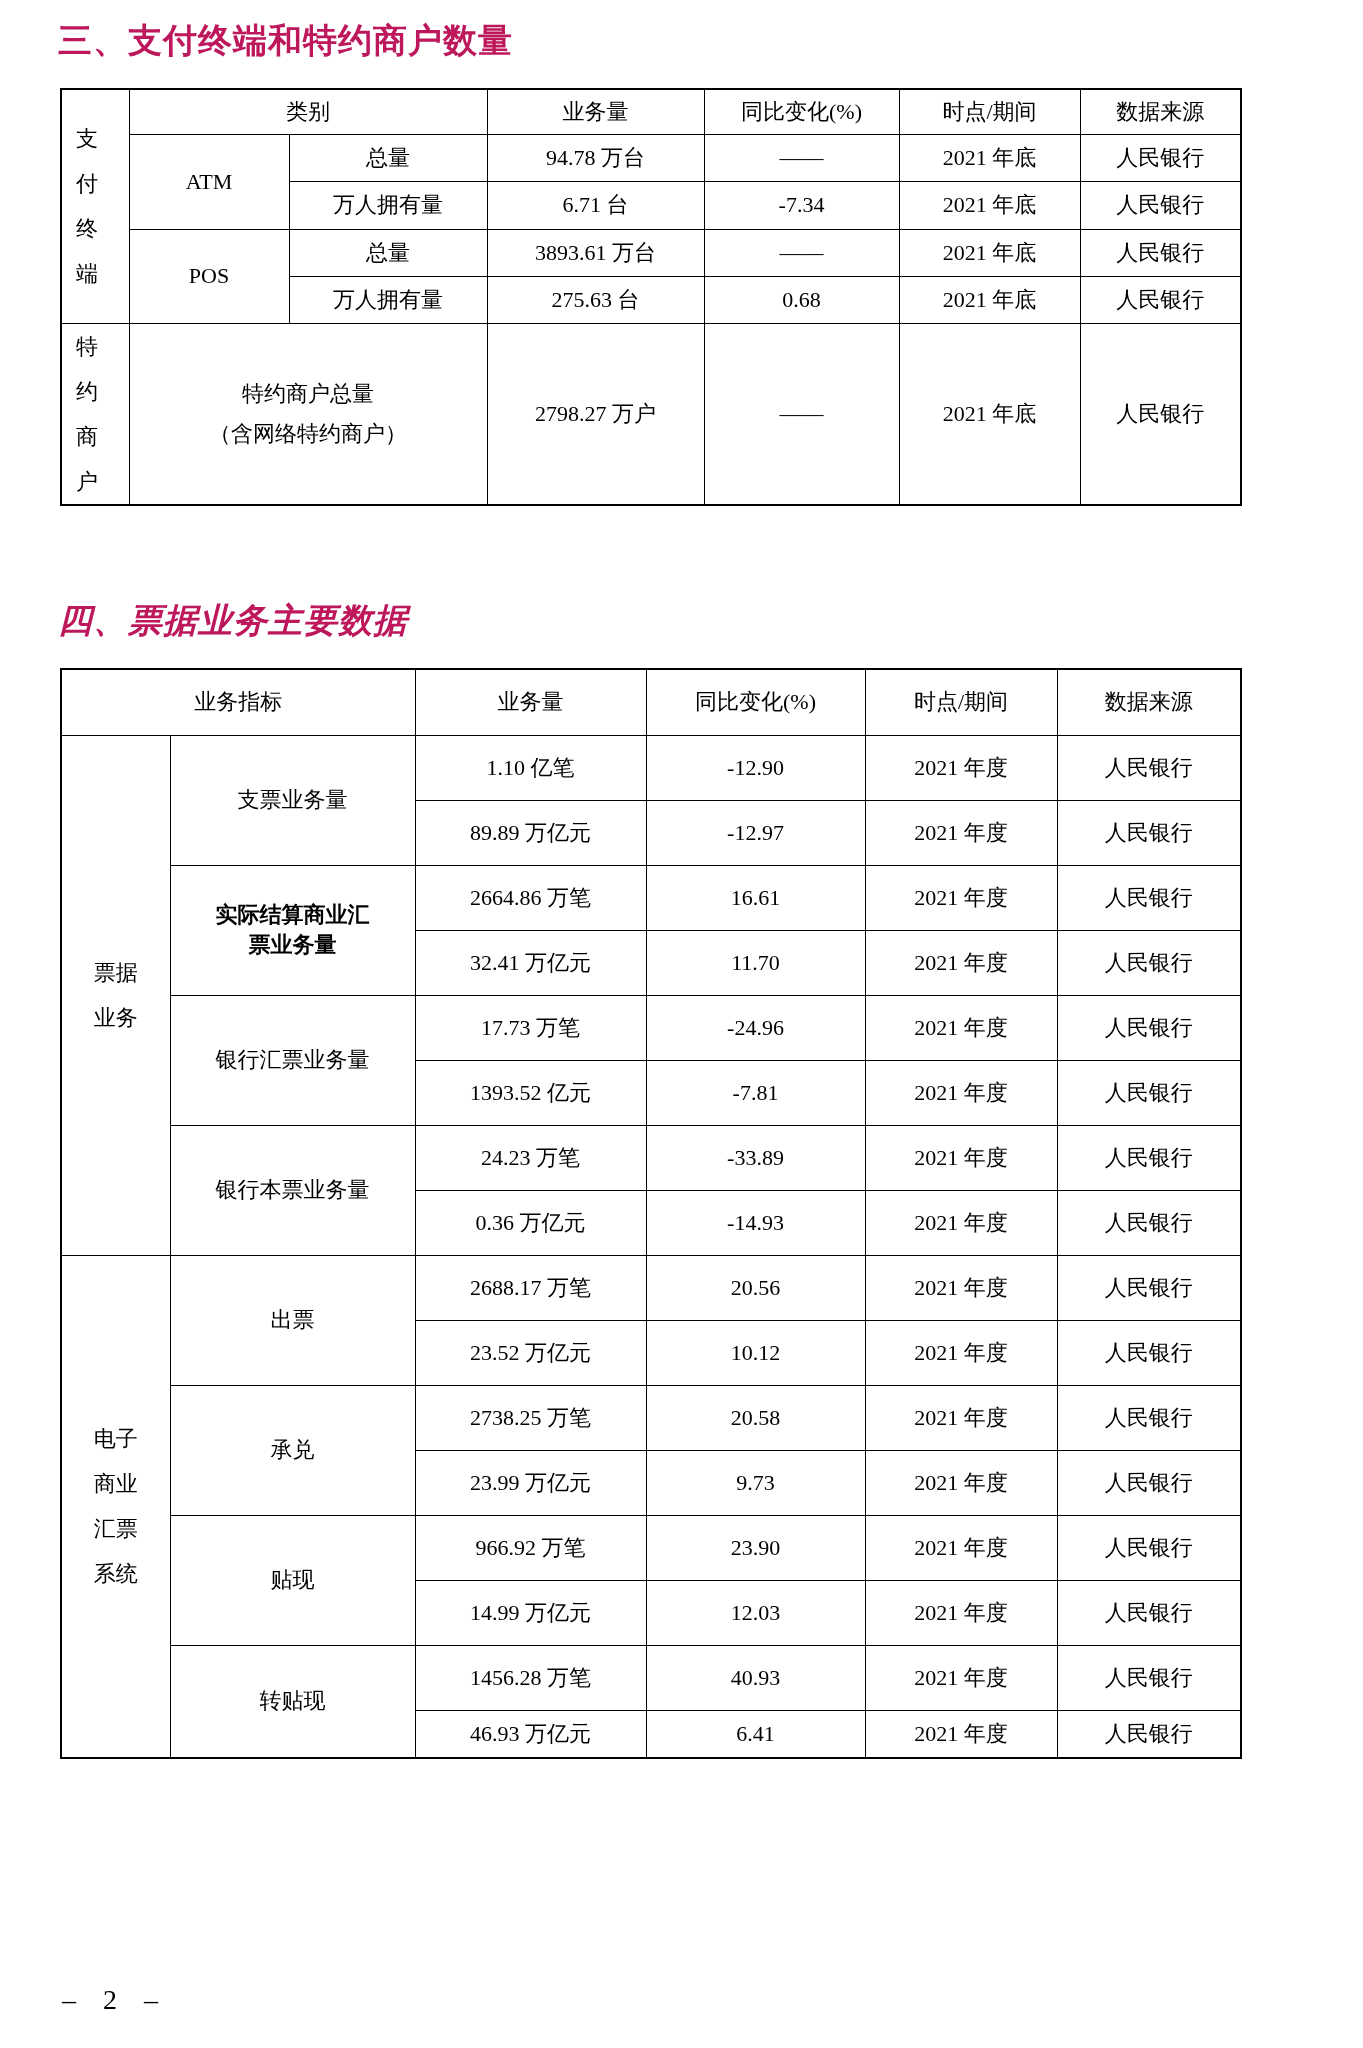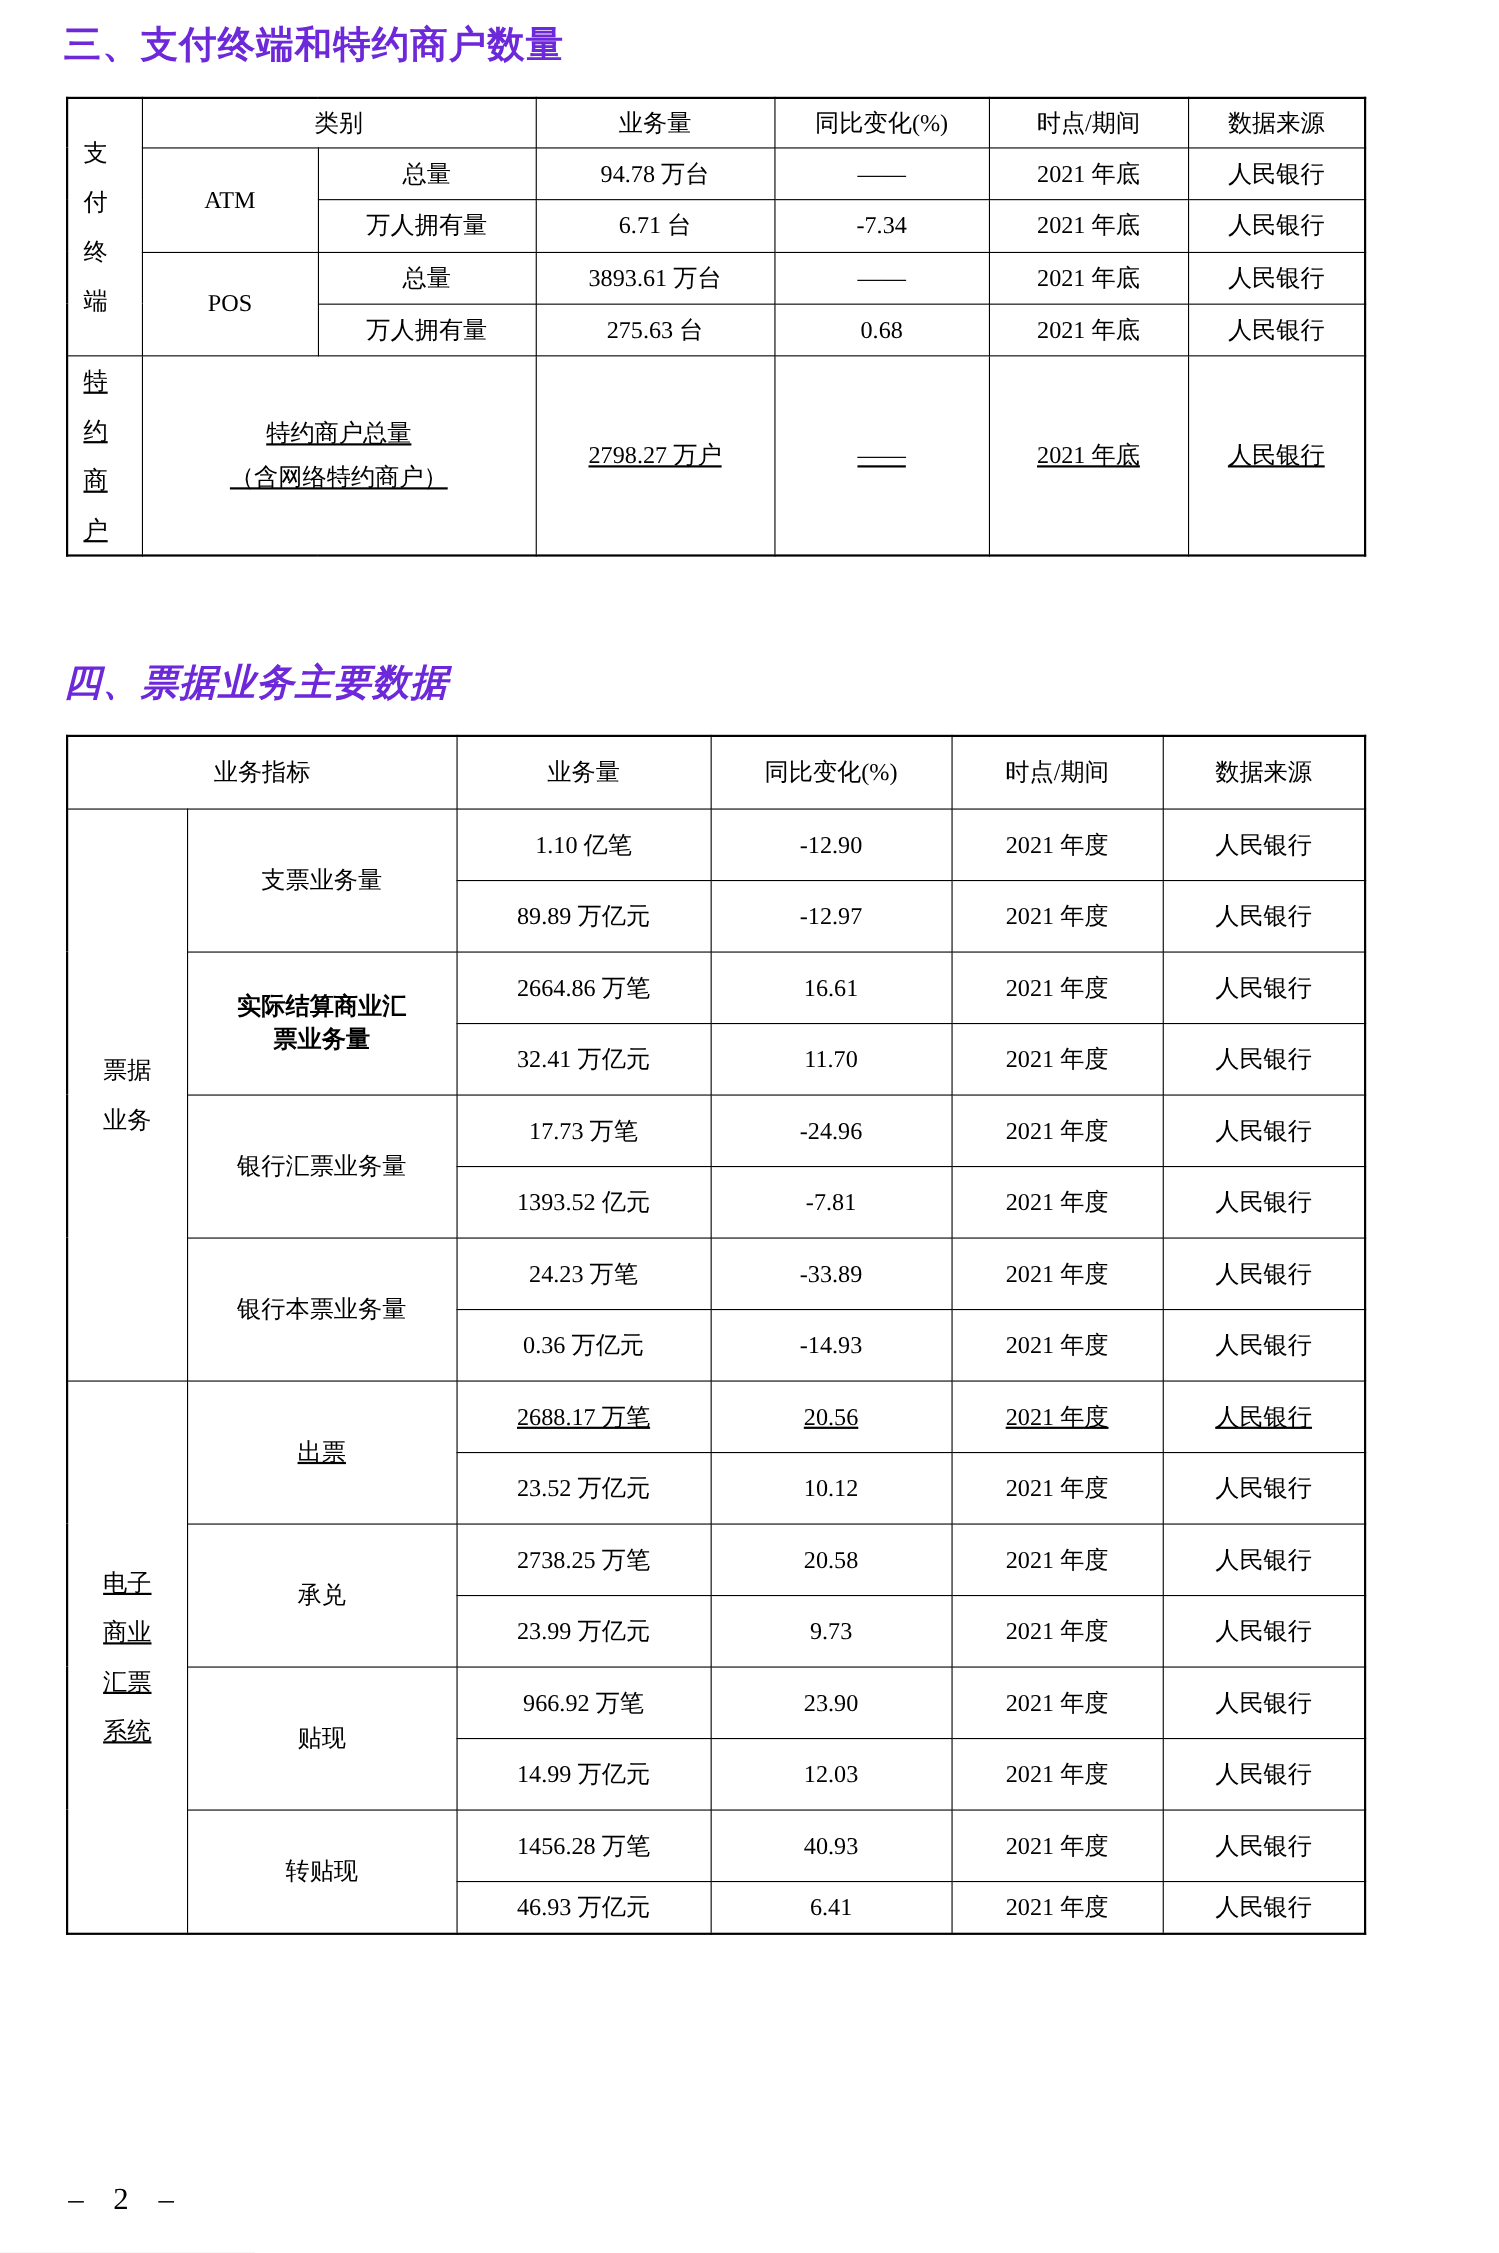--- a/index.html
+++ b/index.html
@@ -4,37 +4,37 @@
 <style>
   html,body { margin:0; padding:0; background:#e8e8e8; }
   .page {
     position:relative; width:1363px; height:2048px; margin:0 auto;
     background:#ffffff; color:#000;
     font-family:"Liberation Serif","DejaVu Serif",serif;
   }
   .sec-title {
     position:absolute; left:58px;
     font-family:"Liberation Sans","DejaVu Sans",sans-serif;
-    font-weight:700; font-size:34px; letter-spacing:1px; color:#6d28d9;
+    font-weight:700; font-size:34px; letter-spacing:1px; color:#be185d;
     white-space:nowrap;
   }
   #title3 { top:18px; }
   #title4 { top:598px;font-style:italic; }
   table.doc {
     position:absolute; left:60px; border-collapse:collapse; table-layout:fixed;
     border:2px solid #000;
   }
   #table1 { top:88px; width:1180px; }
   #table2 { top:668px; width:1180px; }
   table.doc td {
     border:1px solid #000; padding:0; text-align:center; vertical-align:middle;
     font-size:22px; line-height:1.35; color:#000;
     overflow:hidden;
   }
-  td.thick-t { border-top:2px solid #000;text-decoration:underline; }
+  td.thick-t { border-top:2px solid #000; }
   td.thick-b { border-bottom:2px solid #000; }
   .vt { margin:0 auto; word-break:break-all; line-height:2.05; }
   .w1 { width:1.08em;margin-left:13px; }
   .w2 { width:2.2em; }
   .wrap7 { max-width:7.25em; margin:0 auto; word-break:break-all;font-weight:bold; }
   .two-line { line-height:1.8; }
   .footer {
     position:absolute; left:62px; top:1984px;
     font-size:28px; letter-spacing:2px; word-spacing:16px; color:#000;
   }

